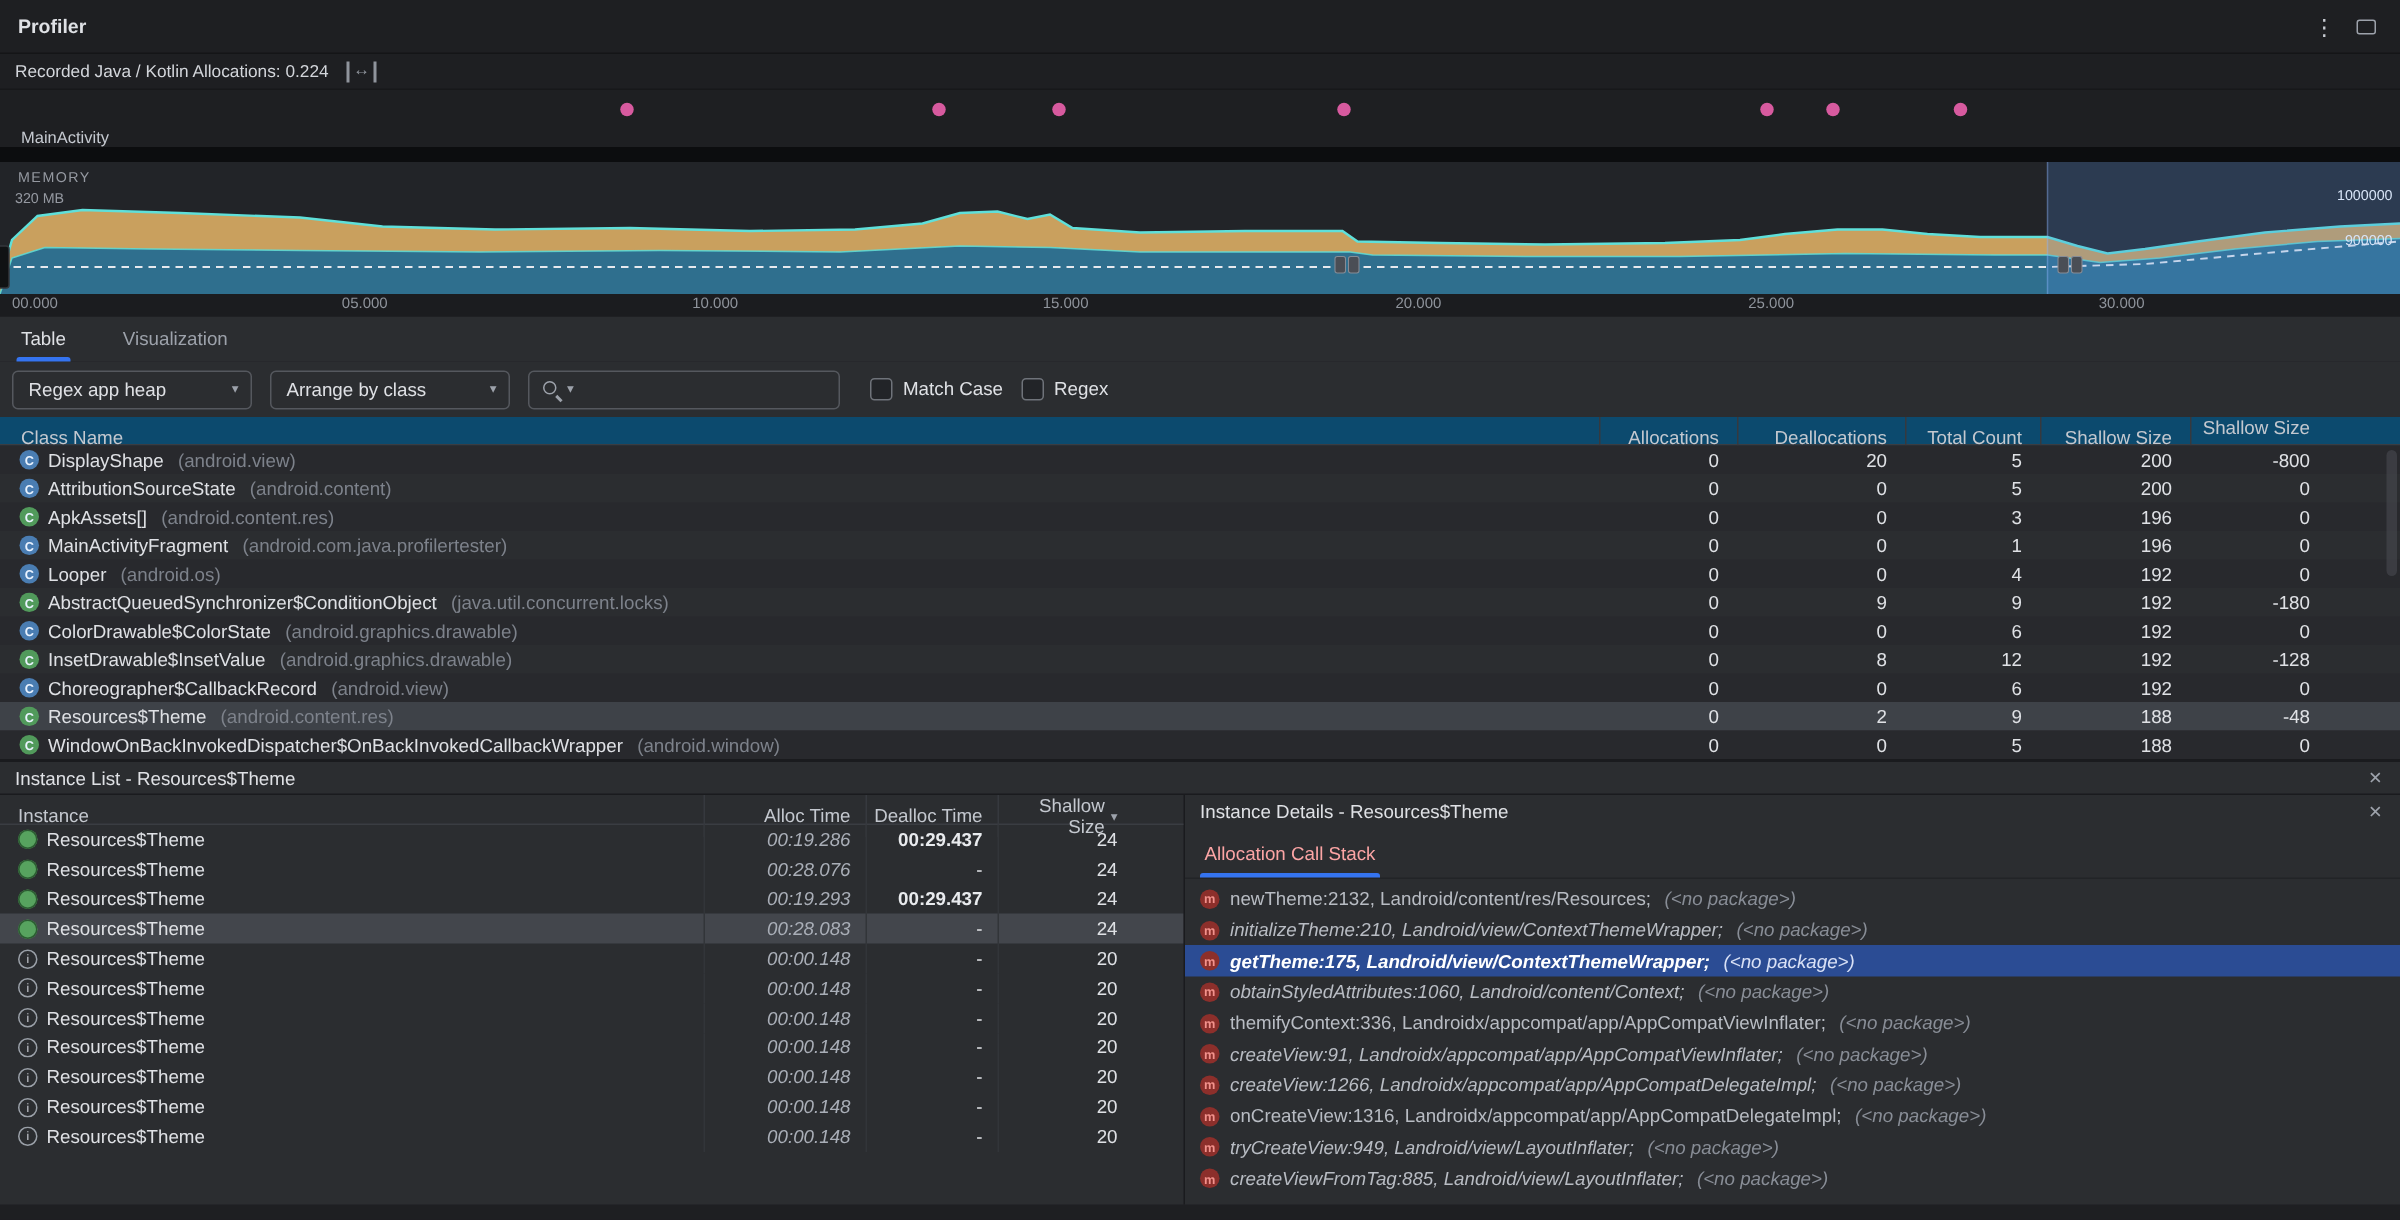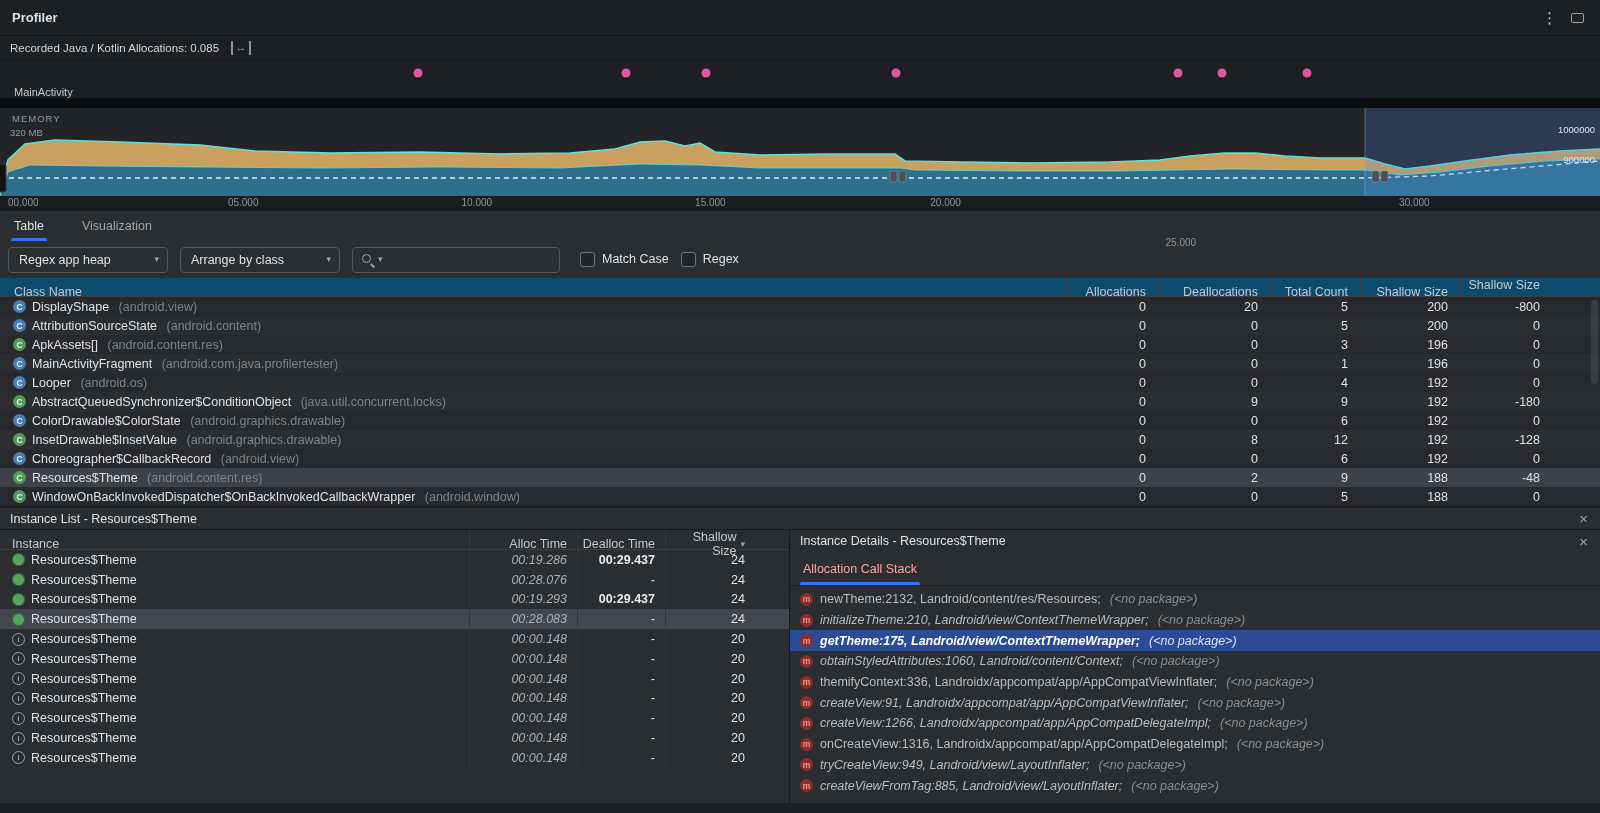--- a/index.html
+++ b/index.html
@@ -119,21 +119,21 @@
 
 <div class="app">
 
   <header class="tabbar">
     <span class="app-title">Profiler</span>
     <span class="kebab">⋮</span>
     <span class="hideicon"></span>
   </header>
 
   <div class="recbar">
-    <span>Recorded Java / Kotlin Allocations: 0.085</span>
+    <span>Recorded Java / Kotlin Allocations: 0.224</span>
     <span class="fit-icon">↔</span>
   </div>
 
   <div class="events">
       <span class="edot" style="left: 26.1%; background: rgb(215, 90, 159);"></span>
       <span class="edot" style="left: 39.1%; background: rgb(215, 90, 159);"></span>
       <span class="edot" style="left: 44.1%; background: rgb(215, 90, 159);"></span>
       <span class="edot" style="left: 56%; background: rgb(215, 90, 159);"></span>
       <span class="edot" style="left: 73.6%; background: rgb(215, 90, 159);"></span>
       <span class="edot" style="left: 76.4%; background: rgb(215, 90, 159);"></span>
@@ -163,21 +163,21 @@
     <span class="mem-label">MEMORY</span>
     <span class="mem-axis">320 MB</span>
   </div>
 
   <div class="axis">
       <span class="first" style="left: 0.5%;">00.000</span>
       <span style="left: 15.2%;">05.000</span>
       <span style="left: 29.8%;">10.000</span>
       <span style="left: 44.4%;">15.000</span>
       <span style="left: 59.1%;">20.000</span>
-      <span style="left: 73.8%; margin-top: 40px;">25.000</span>
+      <span style="left: 73.8%;">25.000</span>
       <span style="left: 88.4%;">30.000</span>
     </div>
 
   <div class="vtabs">
       <div class="vtab active">Table</div>
       <div class="vtab">Visualization</div>
     </div>
 
   <div class="toolbar">
     <div class="dd">

